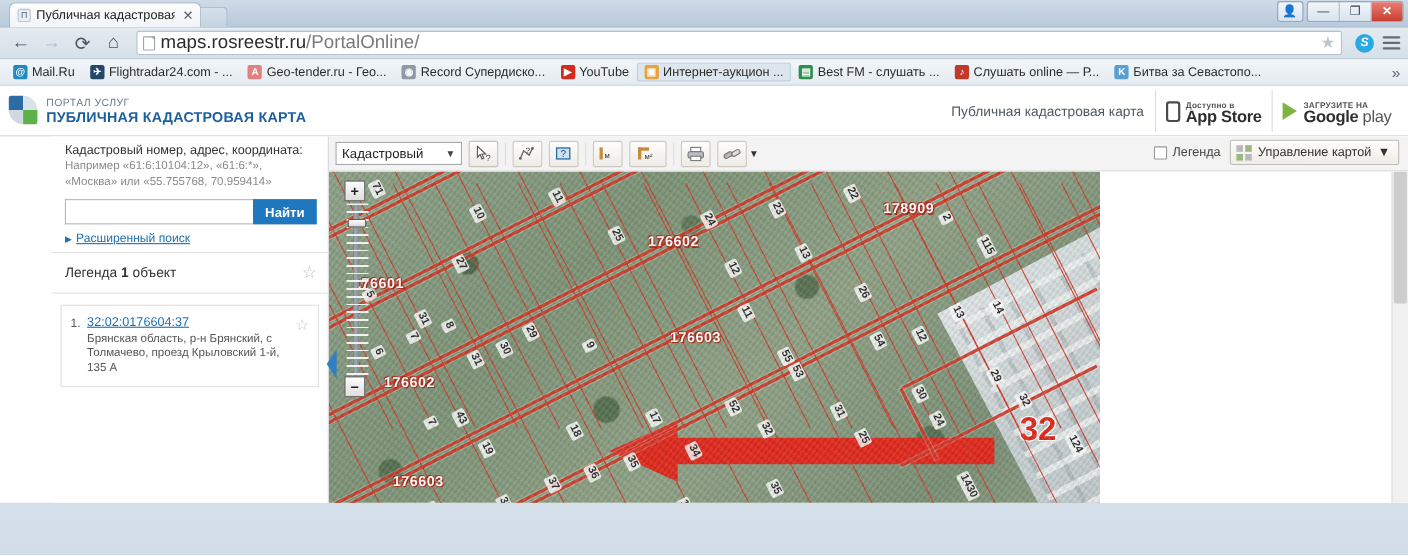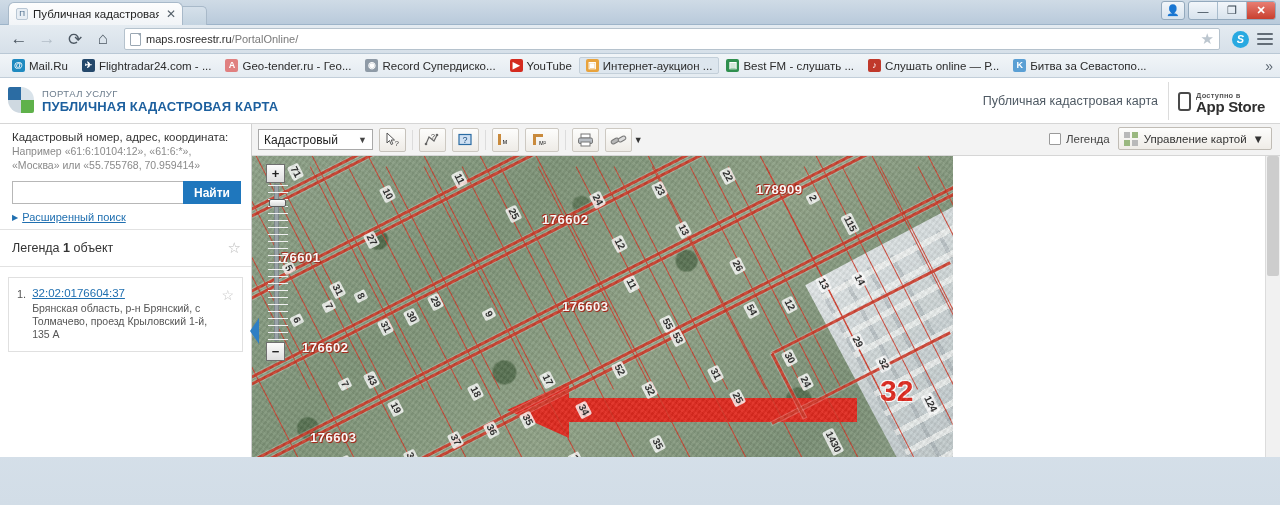--- a/index.html
+++ b/index.html
@@ -89,21 +89,21 @@
   }
   .omnibox .page-icon {
     width: 11px; height: 13px; background: #fff;
     border: 1px solid #9aa7b3; border-radius: 1px;
     position: relative; flex: 0 0 11px;
   }
   .omnibox .page-icon::after {
     content: ""; position: absolute; right: -1px; top: -1px;
     border-left: 4px solid transparent; border-top: 4px solid #9aa7b3;
   }
-  .url { font-size: 11px; color: #2b2b2b; white-space: nowrap; flex: 1 1 auto; }
+  .url { font-size: 17px; color: #2b2b2b; white-space: nowrap; flex: 1 1 auto; }
   .url .dim { color: #7a7a7a; }
   .star-icon { font-size: 15px; color: #bcc6cf; cursor: pointer; }
   .skype {
     width: 17px; height: 17px; border-radius: 50%;
     background: #29a9e1; color: #fff; font-size: 11px; font-weight: bold;
     display: flex; align-items: center; justify-content: center;
     font-style: italic; margin-left: 4px; cursor: pointer;
   }
   .hamburger { width: 18px; margin-left: 5px; cursor: pointer; }
   .hamburger span { display: block; height: 2px; background: #636d77; margin: 3px 1px; border-radius: 1px; }
@@ -160,21 +160,21 @@
   .sb-big .light { font-weight: normal; color: #555; }
   .phone-glyph {
     width: 13px; height: 19px; border: 2px solid #4a4a4a; border-radius: 3px; flex: 0 0 13px;
   }
   .play-glyph {
     width: 0; height: 0; flex: 0 0 14px;
     border-left: 13px solid #7fb442; border-top: 8px solid transparent; border-bottom: 8px solid transparent;
   }
 
   
-  .body-row { display: flex; height: 381px; position: relative; }
+  .body-row { display: flex; height: 381px; position: relative; padding-left: 47px; }
   .sidebar {
     width: 252px; flex: 0 0 252px; background: #fff;
     border-right: 1px solid #d0d0d0; position: relative;
   }
   .search-box { padding: 7px 10px 6px 12px; border-bottom: 1px solid #e2e2e2; }
   .sb-label { font-size: 11.5px; color: #333; line-height: 13px; }
   .sb-hint { font-size: 10.5px; color: #8a8a8a; line-height: 12.5px; margin-top: 1px; }
   .search-row { display: flex; margin-top: 10px; }
   .search-input {
     flex: 1 1 auto; height: 23px; border: 1px solid #b7b7b7; border-right: none;
@@ -453,20 +453,27 @@
       </div>
       <div class="hdr-right">
         <div class="mobile-txt">
           <span>Публичная кадастровая карта</span>
         </div>
         <div class="store-badge">
           <span class="phone-glyph"></span>
           <span class="sb-lines">
             <span class="sb-small">Доступно в</span>
             <span class="sb-big">App Store</span>
+          </span>
+        </div>
+        <div class="store-badge">
+          <span class="play-glyph"></span>
+          <span class="sb-lines">
+            <span class="sb-small">ЗАГРУЗИТЕ НА</span>
+            <span class="sb-big"><span>Google</span><span class="light"> play</span></span>
           </span>
         </div>
       </div>
     </div>
 
     <div class="body-row">
 
       <div class="sidebar">
         <div class="search-box">
           <div class="sb-label">Кадастровый номер, адрес, координата:</div>

